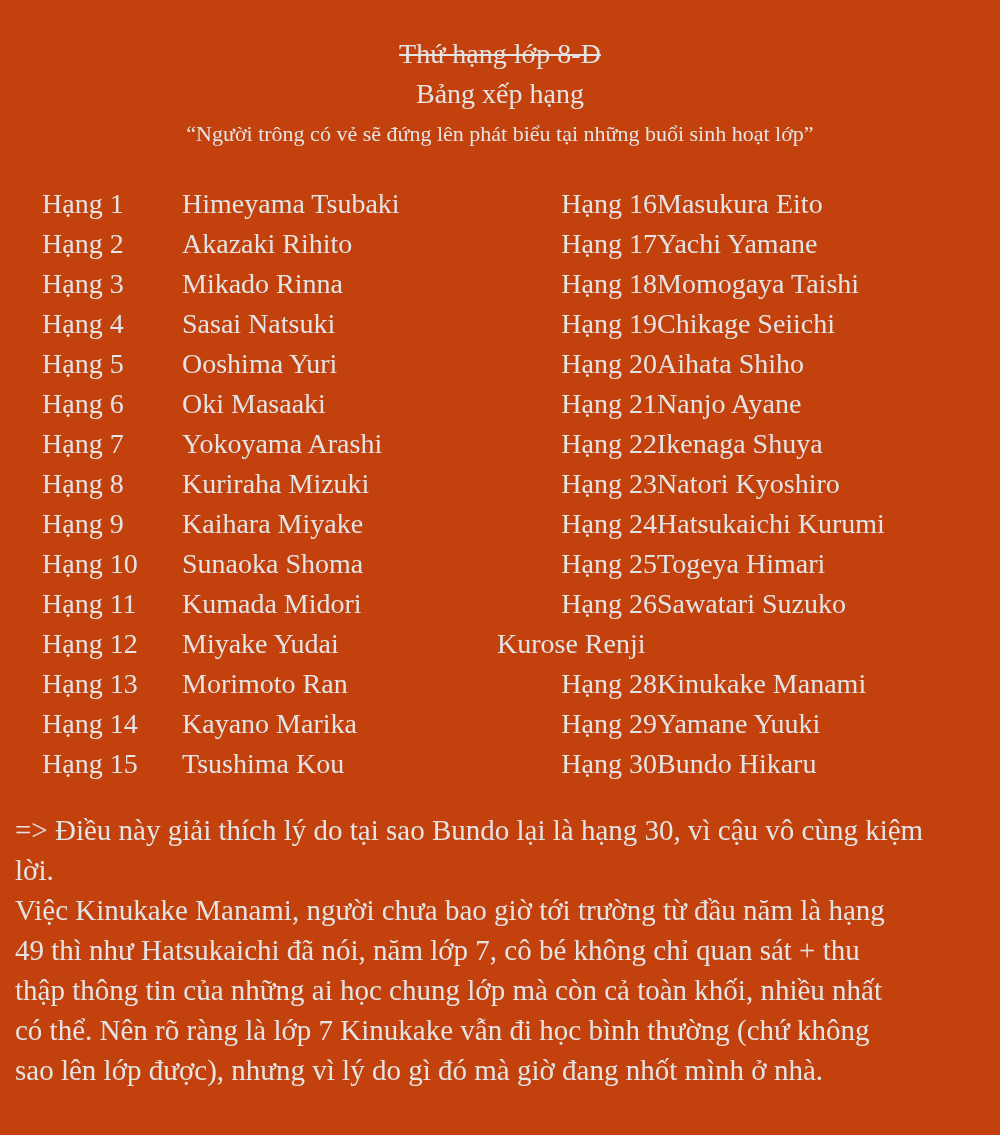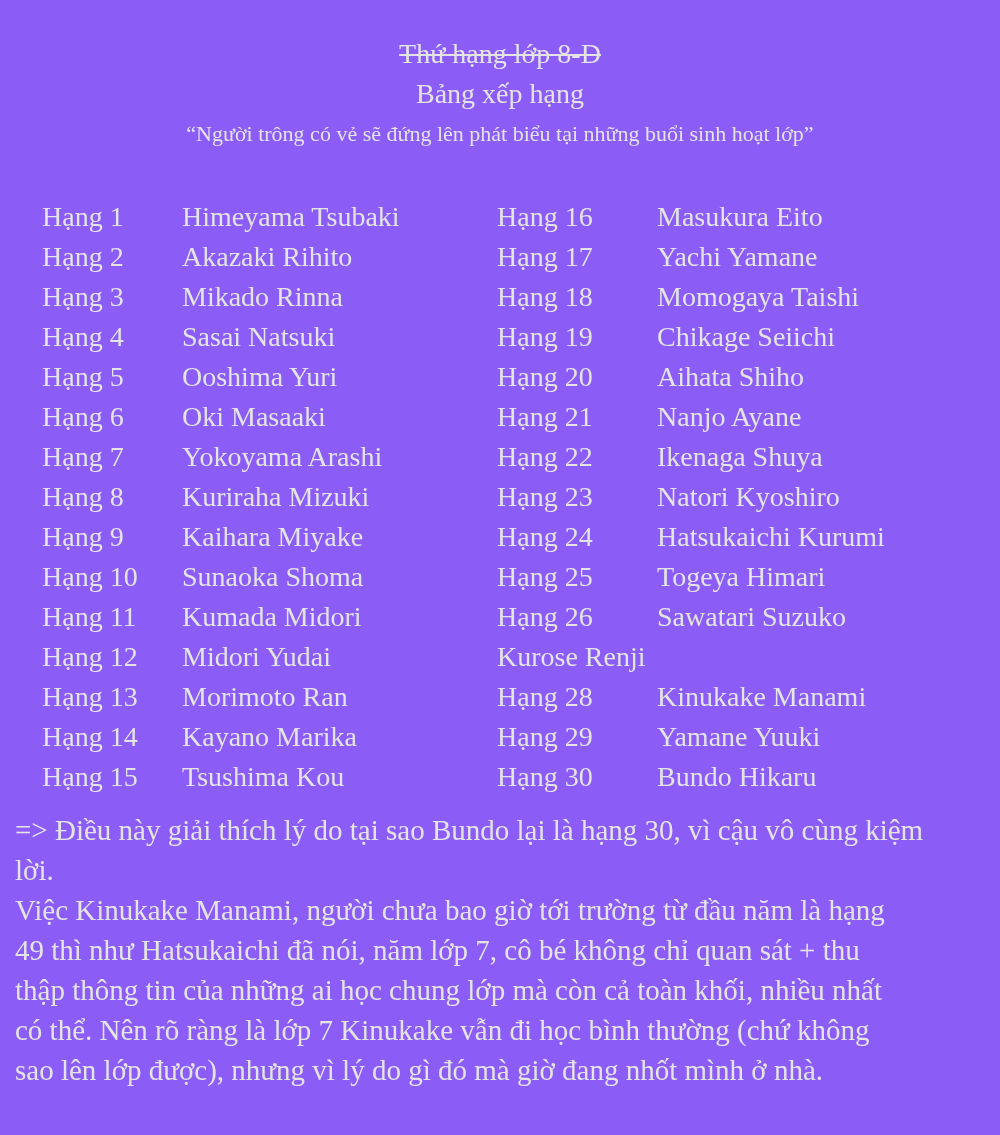--- a/index.html
+++ b/index.html
@@ -1,20 +1,20 @@
 <!DOCTYPE html>
 <html><head>
 <meta charset="utf-8">
 <style>
   html, body { margin: 0; padding: 0; background: #000; }
   .page {
     position: relative;
     width: 1000px;
     height: 1135px;
-    background: #8b5cf6;
+    background: #c2410c;
     color: #e4e4e4;
     font-family: "Liberation Serif", "DejaVu Serif", serif;
     overflow: hidden;
   }
   .header {
     position: absolute;
     top: 34px;
     left: 0;
     width: 100%;
     text-align: center;
@@ -23,33 +23,33 @@
   }
   .header .struck {
     text-decoration: line-through;
     text-decoration-thickness: 2px;
   }
   .header .quote {
     font-size: 22px;
   }
   .ranking {
     position: absolute;
-    top: 197px;
+    top: 184px;
     left: 0;
     width: 100%;
     display: flex;
     font-size: 28px;
     line-height: 40px;
   }
   .col { display: flex; flex-direction: column; }
   .col-left  { margin-left: 42px;  width: 413px; }
   .col-right { margin-left: 42px; }
   .rank-row { display: flex; }
   .col-left  .rank-label { width: 140px; }
-  .col-right .rank-label { width: 160px; }
+  .col-right .rank-label { width: 160px; text-align: right; }
   .notes {
     position: absolute;
     top: 810px;
     left: 15px;
     width: 972px;
     font-size: 29px;
     line-height: 40px;
   }
 </style>
 </head>
@@ -104,21 +104,21 @@
         <div class="rank-row">
           <span class="rank-label">Hạng 10</span>
           <span class="rank-name">Sunaoka Shoma</span>
         </div>
         <div class="rank-row">
           <span class="rank-label">Hạng 11</span>
           <span class="rank-name">Kumada Midori</span>
         </div>
         <div class="rank-row">
           <span class="rank-label">Hạng 12</span>
-          <span class="rank-name">Midori Yudai</span>
+          <span class="rank-name">Miyake Yudai</span>
         </div>
         <div class="rank-row">
           <span class="rank-label">Hạng 13</span>
           <span class="rank-name">Morimoto Ran</span>
         </div>
         <div class="rank-row">
           <span class="rank-label">Hạng 14</span>
           <span class="rank-name">Kayano Marika</span>
         </div>
         <div class="rank-row">

